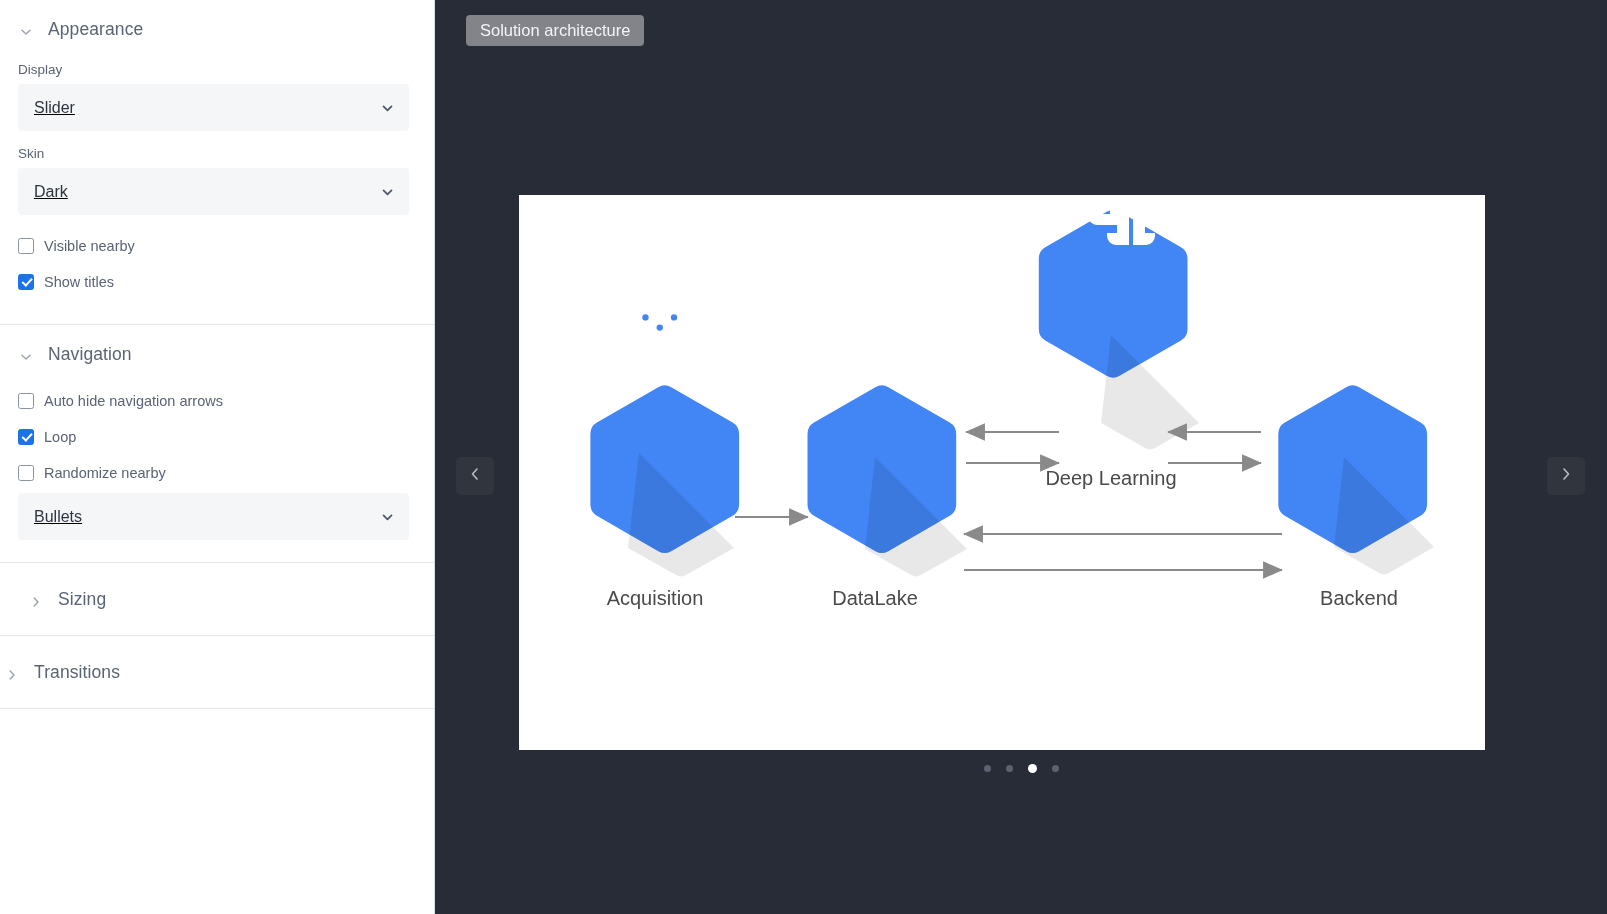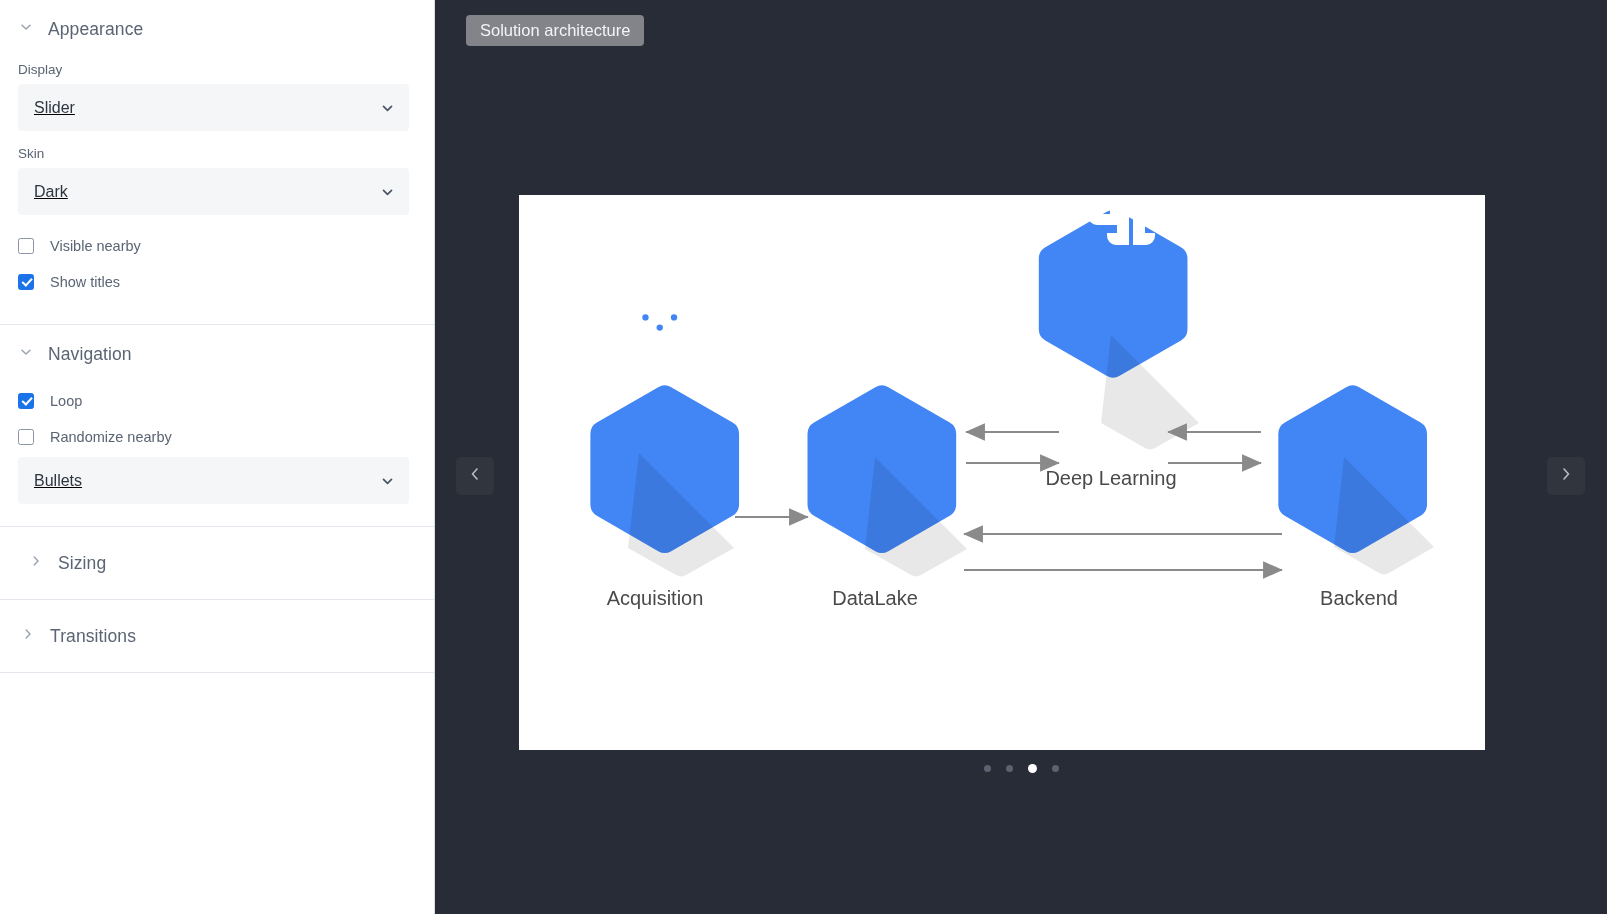--- a/index.html
+++ b/index.html
@@ -15,21 +15,21 @@
   .sidebar {
     width: 435px; height: 914px;
     background: #ffffff;
     border-right: 1px solid #d7dce3;
     overflow: hidden;
     position: relative;
   }
   .section { border-bottom: 1px solid #e3e7ed; }
 
   .section-head {
-    display: flex; align-items: flex-start;
+    display: flex; align-items: flex-end;
     gap: 14px;
     padding: 19px 18px 16px 18px;
     cursor: pointer;
     user-select: none;
   }
   .chev {
     width: 16px; height: 16px;
     display: inline-flex; align-items: center; justify-content: center;
     color: #9aa4b2;
     flex: 0 0 16px;
@@ -65,21 +65,21 @@
   }
   .select-caret {
     position: absolute; right: 14px; top: 50%;
     transform: translateY(-50%);
     color: #4b5563;
     display: flex;
   }
 
   .cbrow {
     display: flex; align-items: center;
-    gap: 16px;
+    gap: 10px;
     height: 32px;
     margin: 4px 0;
     cursor: pointer;
     user-select: none;
   }
   .cbox {
     width: 16px; height: 16px;
     border-radius: 2.5px;
     border: 1.6px solid #8a94a4;
     background: #fff;
@@ -218,20 +218,24 @@
       <div class="section-head">
         <span class="chev">
           <svg width="14" height="14" viewBox="0 0 14 14">
               <path d="M3 5.2 L7 9 L11 5.2" fill="none" stroke="currentColor" stroke-width="1.5" stroke-linecap="round" stroke-linejoin="round"></path>
             </svg>
         </span>
         <span class="section-title">Navigation</span>
       </div>
       <div class="section-body">
         <div class="cbrow">
+          <span class="cbox"></span>
+          <span class="cblabel">Auto hide navigation arrows</span>
+        </div>
+        <div class="cbrow">
           <span class="cbox on"></span>
           <span class="cblabel">Loop</span>
         </div>
         <div class="cbrow">
           <span class="cbox"></span>
           <span class="cblabel">Randomize nearby</span>
         </div>
 
         <div class="select" style="margin-bottom:0">
           <span class="select-value">Bullets</span>
@@ -249,21 +253,21 @@
         <span class="chev">
           <svg width="14" height="14" viewBox="0 0 14 14">
               <path d="M5.2 3 L9 7 L5.2 11" fill="none" stroke="currentColor" stroke-width="1.5" stroke-linecap="round" stroke-linejoin="round"></path>
             </svg>
         </span>
         <span class="section-title">Sizing</span>
       </div>
     </div>
 
     <div class="section">
-      <div class="section-head" style="padding:26px 18px 25px 20px">
+      <div class="section-head" style="padding:26px 18px 25px 4px">
         <span class="chev">
           <svg width="14" height="14" viewBox="0 0 14 14">
               <path d="M5.2 3 L9 7 L5.2 11" fill="none" stroke="currentColor" stroke-width="1.5" stroke-linecap="round" stroke-linejoin="round"></path>
             </svg>
         </span>
         <span class="section-title">Transitions</span>
       </div>
     </div>
 
   </aside>

